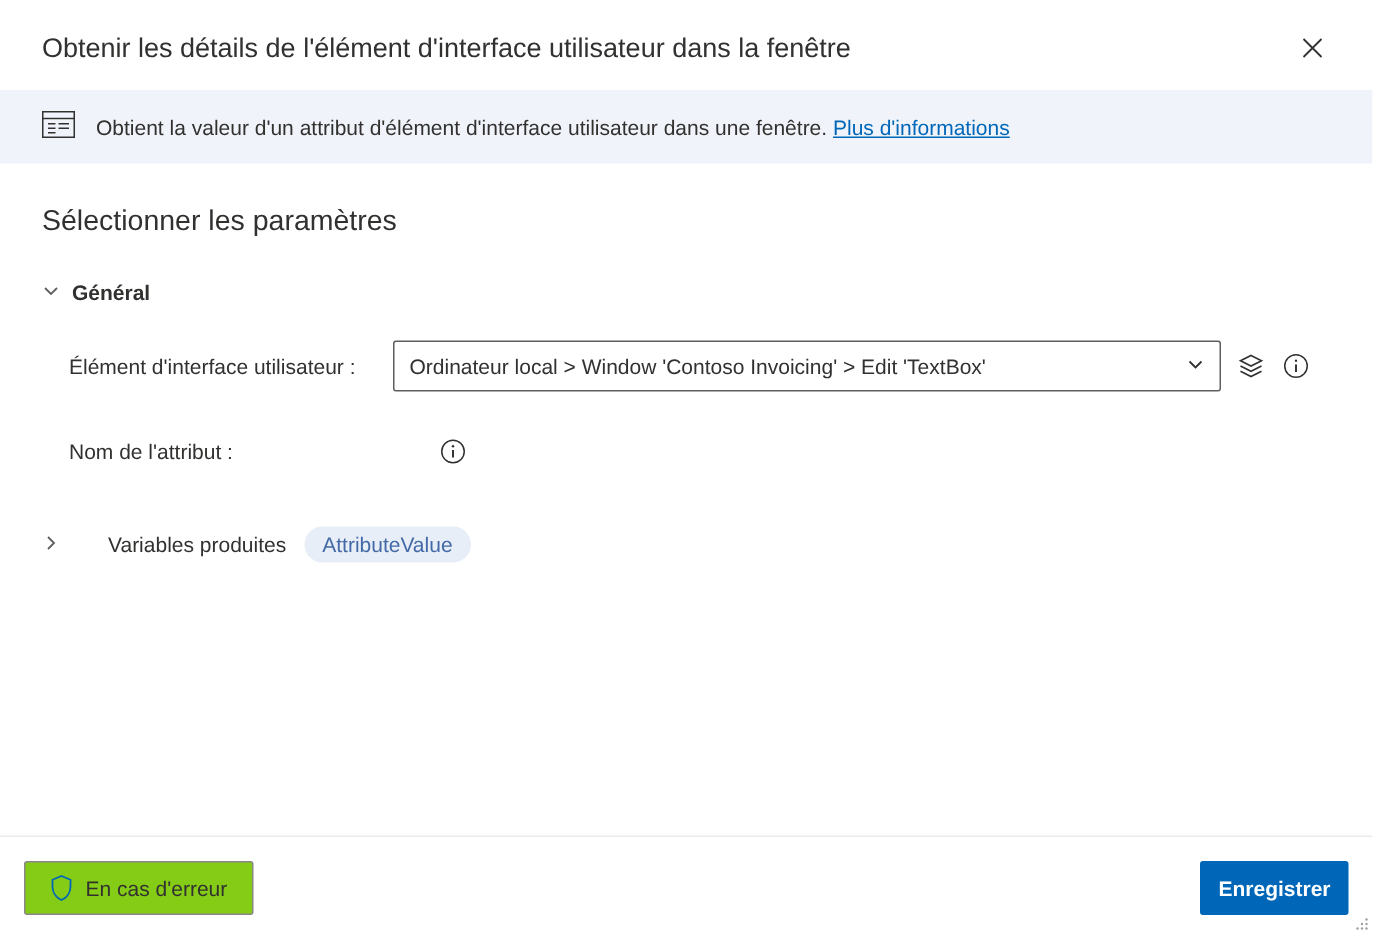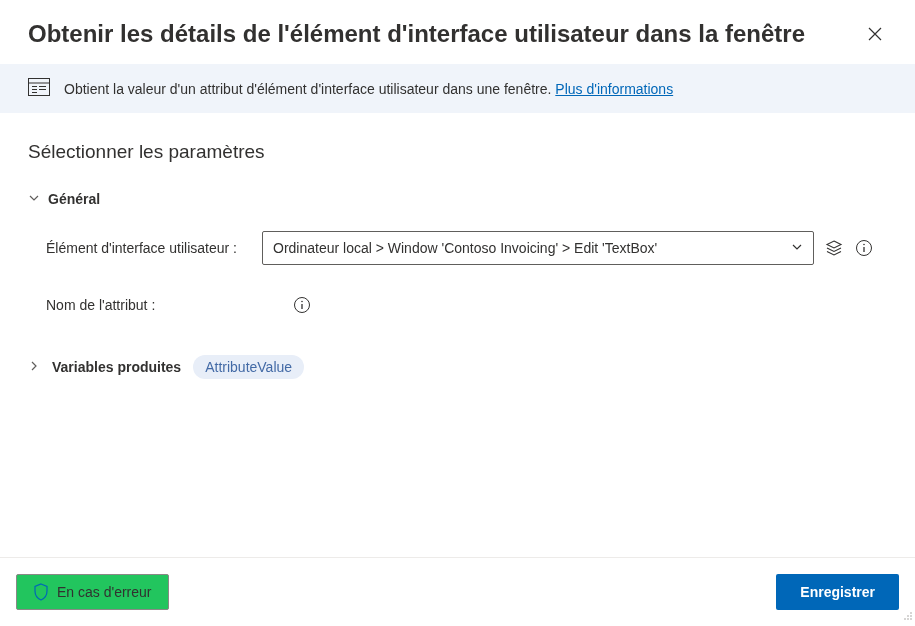--- a/index.html
+++ b/index.html
@@ -17,22 +17,22 @@
       position: relative;
       overflow: hidden;
     }
     .dialog-header {
       display: flex;
       align-items: center;
       justify-content: space-between;
       padding: 20px 28px 12px 28px;
     }
     .dialog-title {
-      font-size: 24px;
-      font-weight: 700;
+      font-size: 18px;
+      font-weight: 400;
       color: #323130;
     }
     .close-btn {
       width: 24px;
       height: 24px;
       display: flex;
       align-items: center;
       justify-content: center;
       cursor: pointer;
       border: none;
@@ -136,22 +136,23 @@
     }
     .variables-row {
       display: flex;
       align-items: center;
       gap: 12px;
       padding-left: 0;
       margin-top: 40px;
     }
     .variables-label {
       font-size: 14px;
-      font-weight: 700;
-      color: #323130;
+      font-weight: 400;
+      color: #323130;
+      margin-left: 20px;
     }
     .variable-badge {
       background: #e8eef8;
       color: #436aa6;
       padding: 4px 12px;
       border-radius: 12px;
       font-size: 14px;
       cursor: pointer;
     }
     .footer {
@@ -163,35 +164,35 @@
       border-top: 1px solid #edebe9;
       display: flex;
       align-items: center;
       justify-content: space-between;
     }
     .error-button {
       height: 36px;
       padding: 0 16px;
       border: 1px solid #8a8886;
       border-radius: 2px;
-      background: #22c55e;
+      background: #84cc16;
       display: flex;
       align-items: center;
       gap: 8px;
       cursor: pointer;
       font-size: 14px;
       color: #323130;
     }
     .footer-right {
       display: flex;
       gap: 12px;
     }
     .primary-button {
       height: 36px;
-      padding: 0 24px;
+      padding: 0 12px;
       background: #0067b8;
       color: white;
       border: none;
       border-radius: 2px;
       font-size: 14px;
       font-weight: 600;
       cursor: pointer;
     }
     .secondary-button {
       height: 36px;

